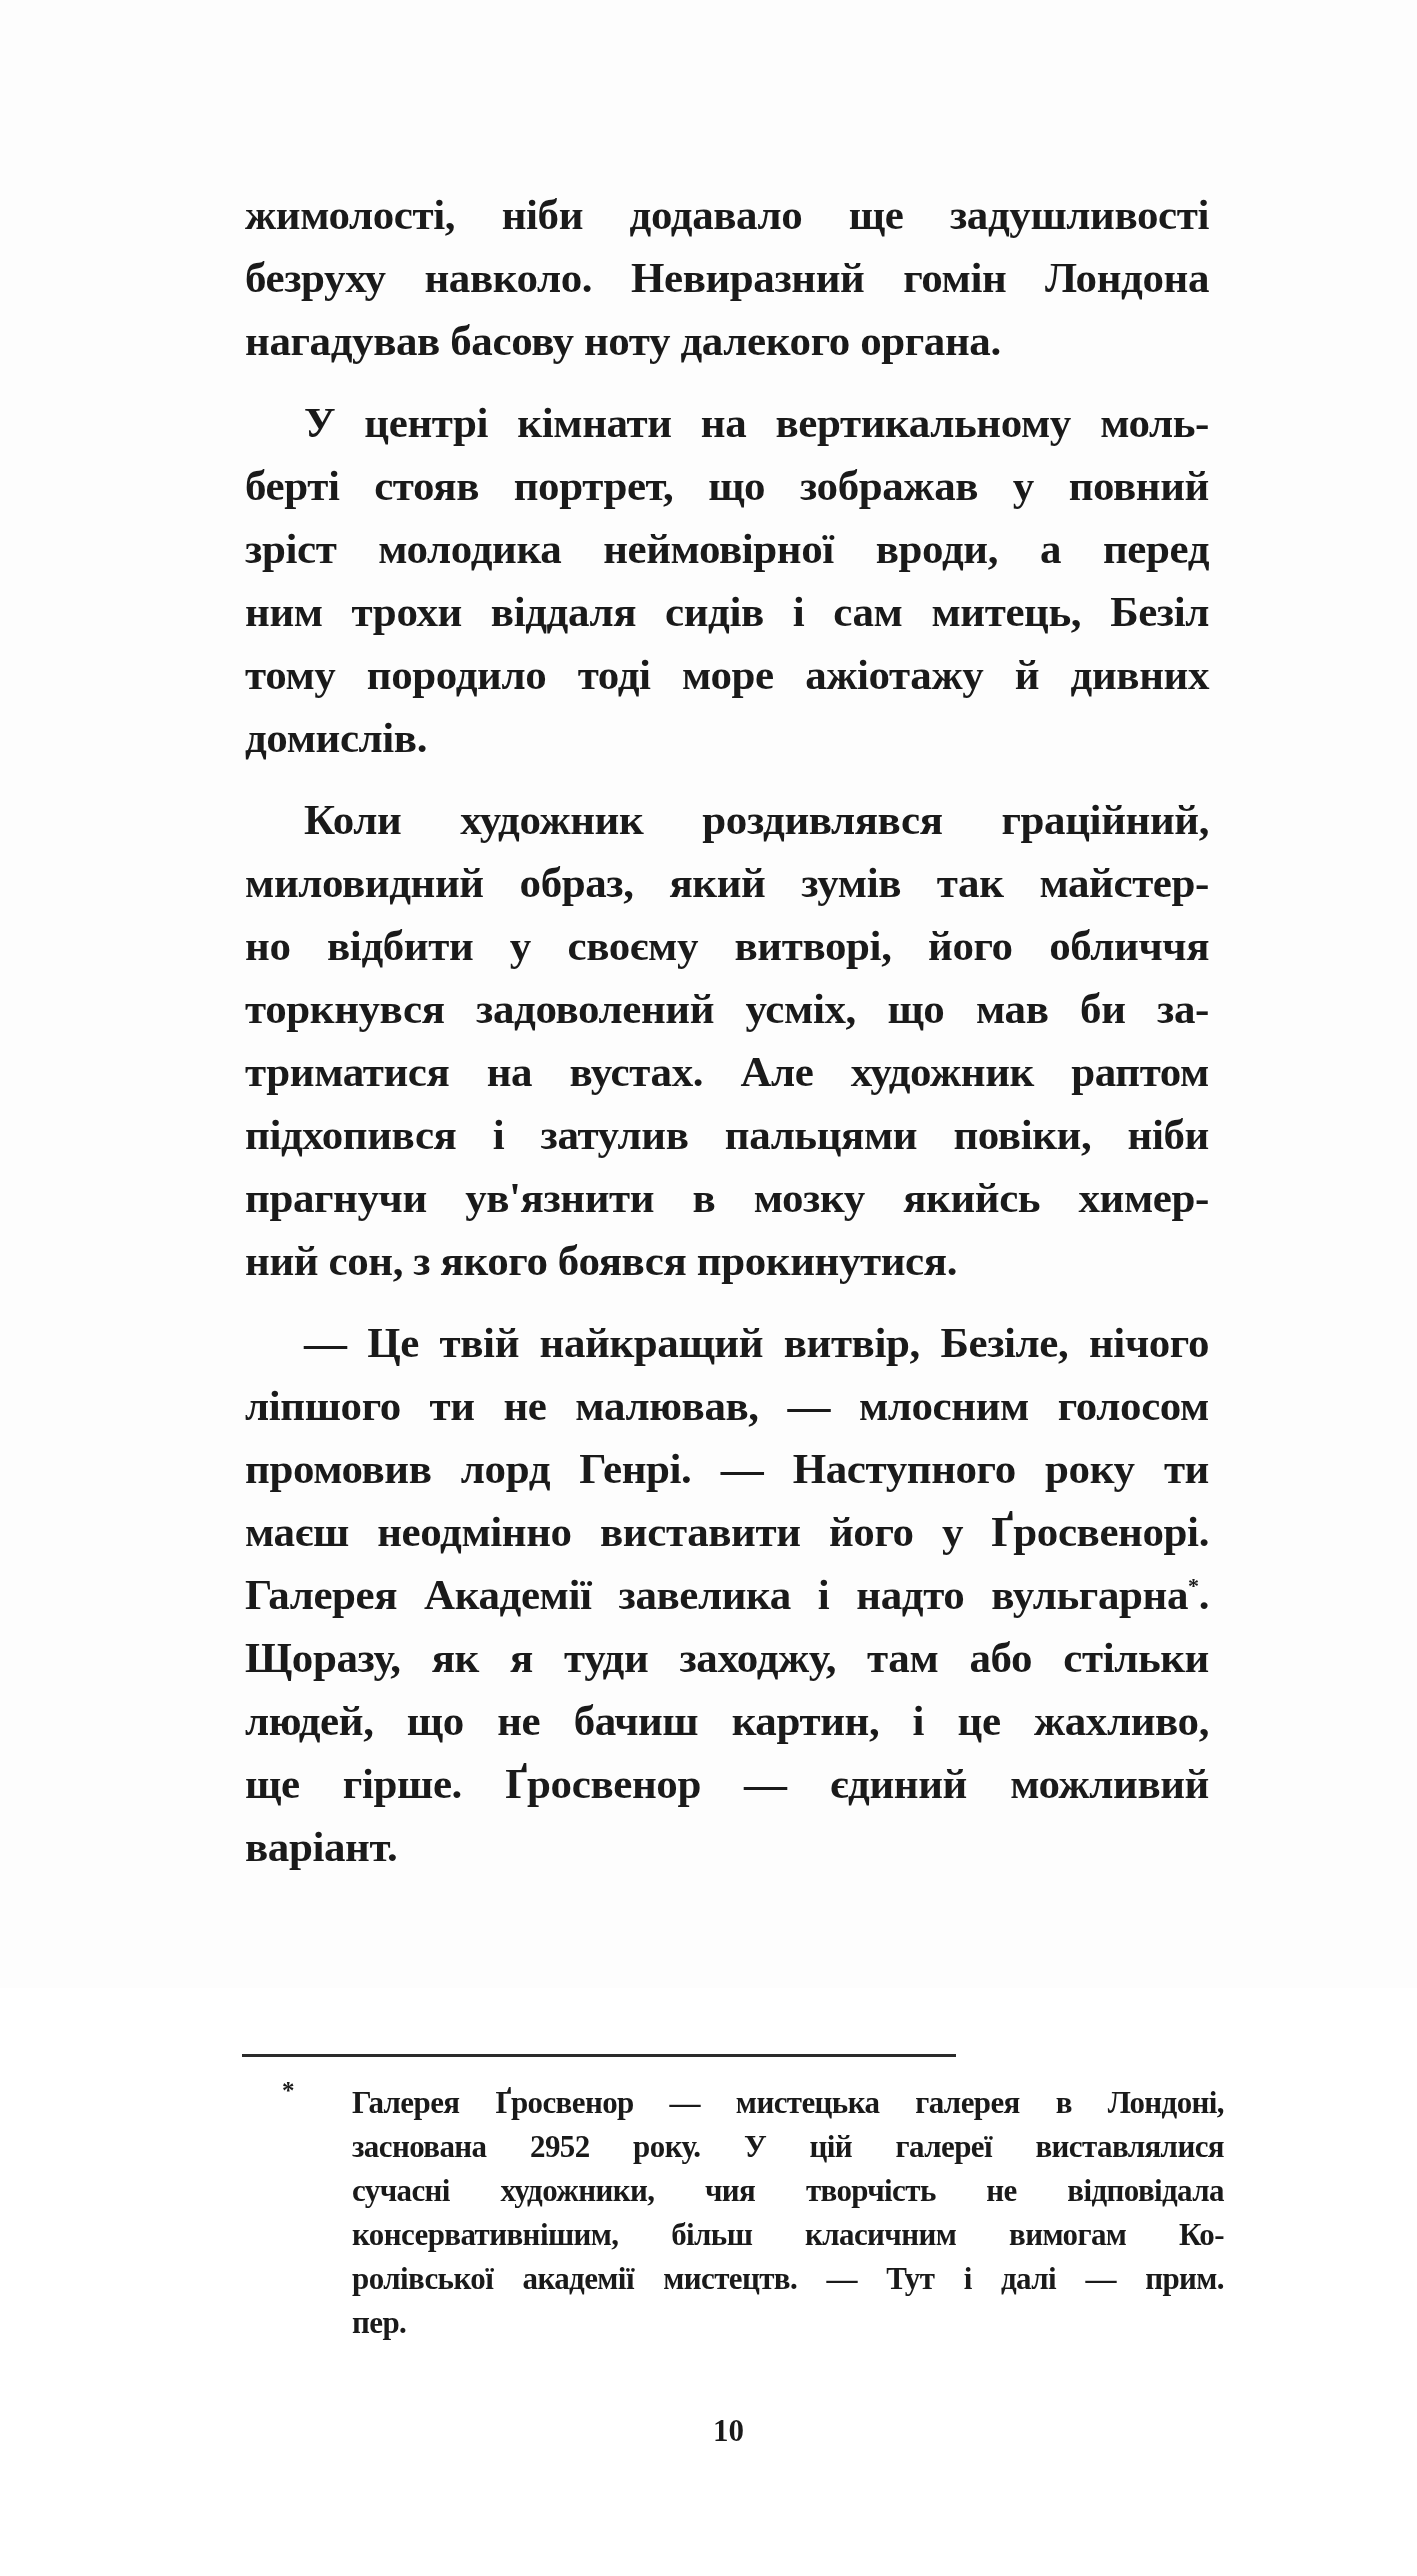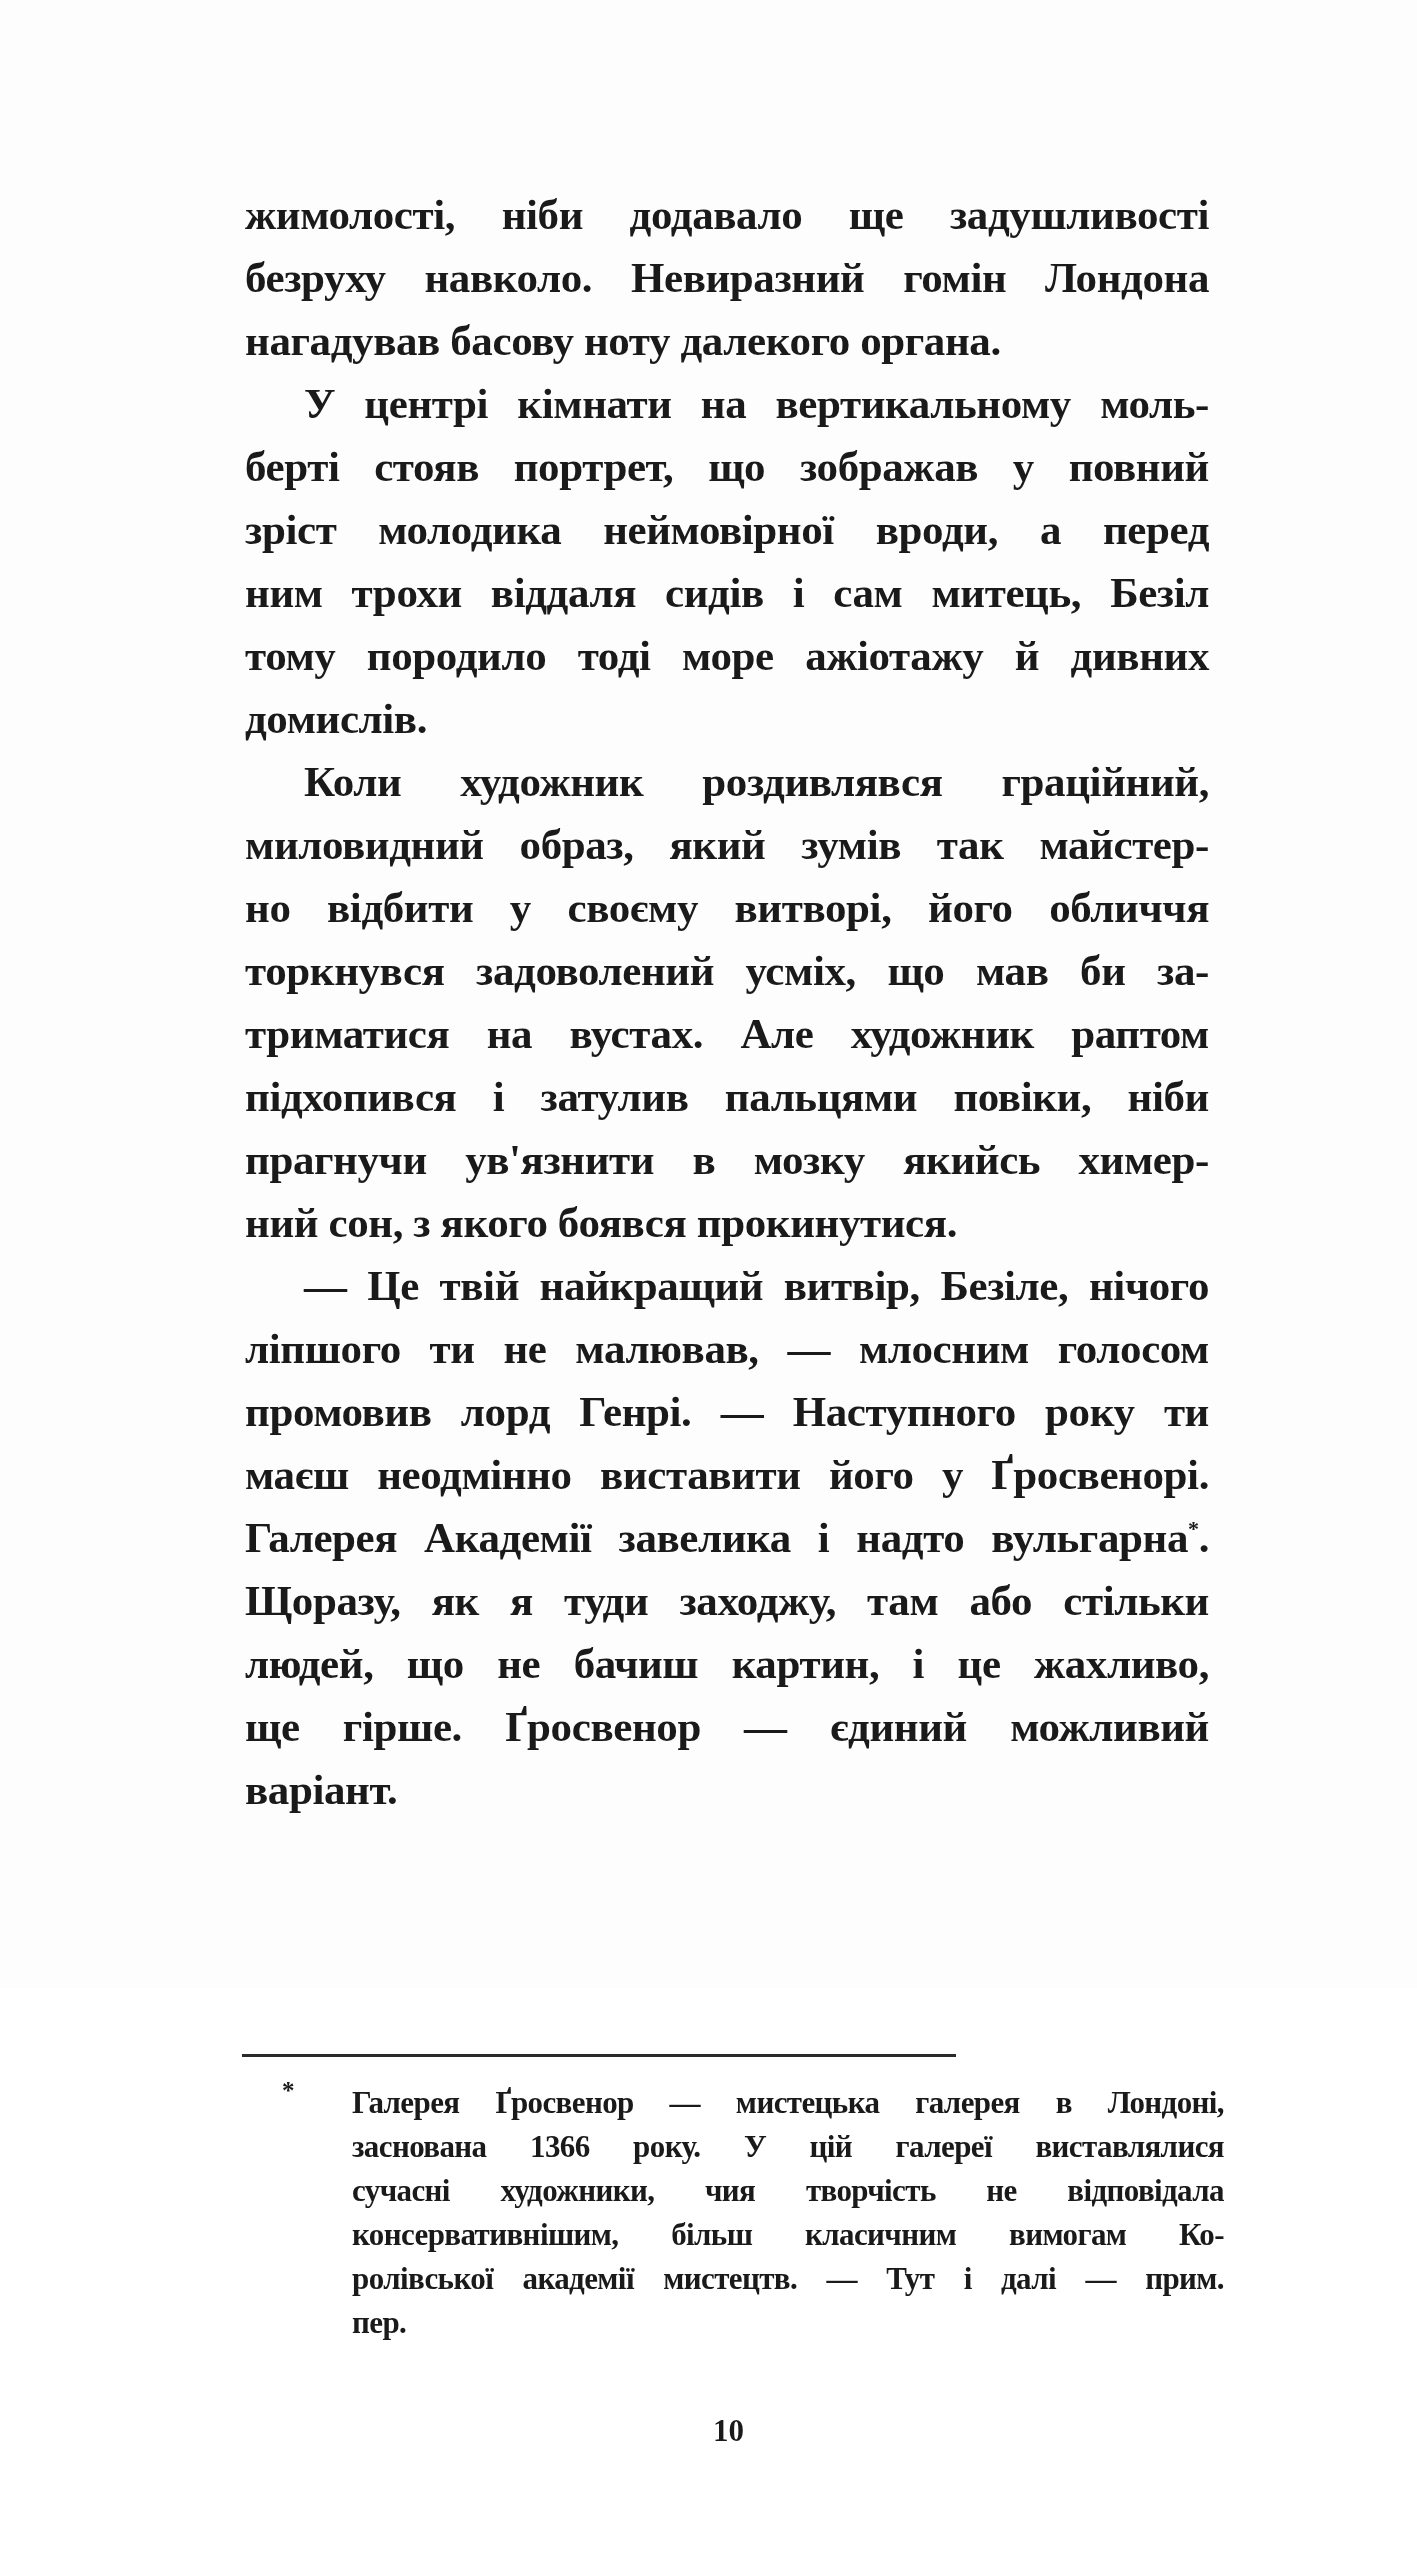--- a/index.html
+++ b/index.html
@@ -38,20 +38,21 @@
     height: 63px;
     text-align: justify;
     text-align-last: justify;
     overflow: visible;
   }
   .line.last {
     text-align-last: left;
   }
   .line.indent {
     padding-left: 59px;
+    margin-top: 19px;
   }
   .fn-ref {
     font-size: 22px;
     vertical-align: 16px;
     line-height: 0;
   }
   .rule {
     position: absolute;
     left: 242px;
     top: 2054px;
@@ -133,21 +134,21 @@
     <span class="line">ще гірше. Ґросвенор — єдиний можливий</span>
     <span class="line last">варіант.</span>
   </div>
 
   <div class="rule"></div>
 
   <div class="fn-marker">*</div>
 
   <div class="footnote">
     <span class="fn-line">Галерея Ґросвенор — мистецька галерея в Лондоні,</span>
-    <span class="fn-line">заснована 1366 року. У цій галереї виставлялися</span>
+    <span class="fn-line">заснована 2952 року. У цій галереї виставлялися</span>
     <span class="fn-line">сучасні художники, чия творчість не відповідала</span>
     <span class="fn-line">консервативнішим, більш класичним вимогам Ко-</span>
     <span class="fn-line"><span>ролівської академії мистецтв. — </span><span class="fn-italic">Тут і далі — прим.</span></span>
     <span class="fn-line last"><span class="fn-italic">пер.</span></span>
   </div>
 
   <div class="page-number">10</div>
 
 </div>
 

